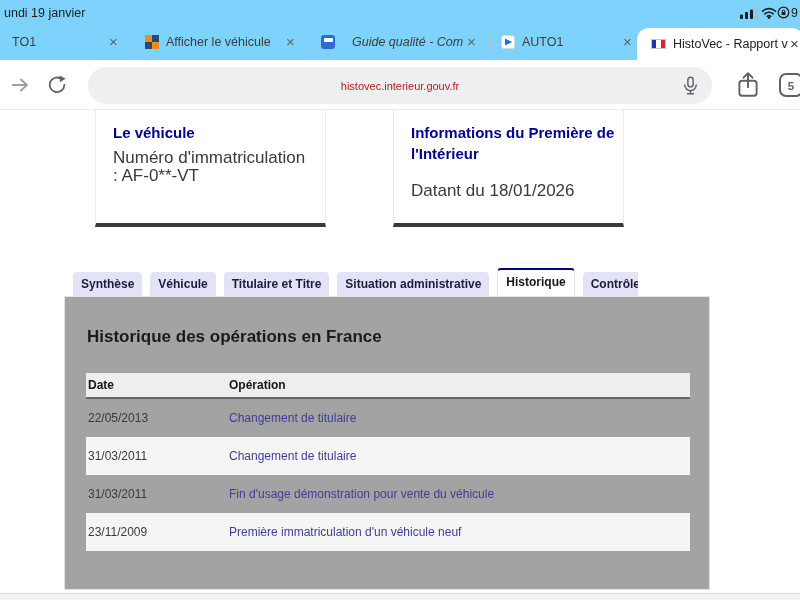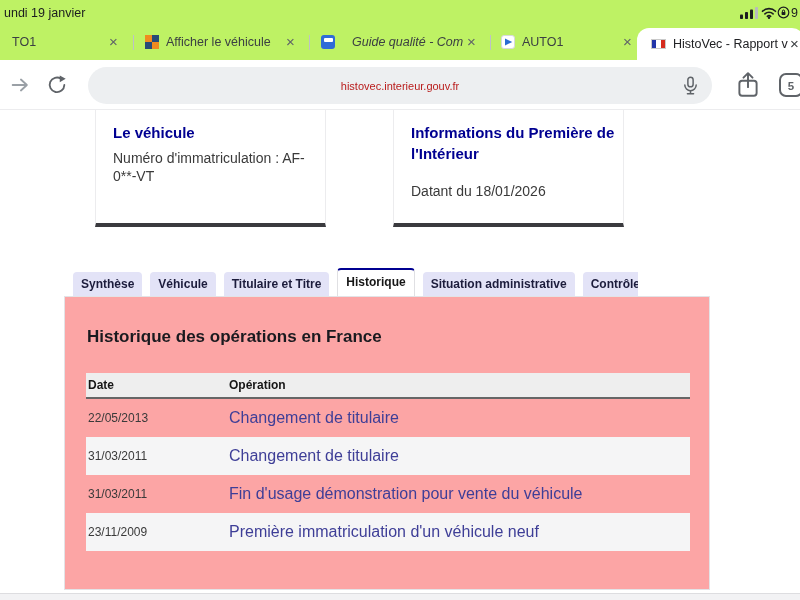--- a/index.html
+++ b/index.html
@@ -1,19 +1,19 @@
 <!DOCTYPE html>
 <html><head>
 <meta charset="utf-8">
 <style>
   html,body{margin:0;padding:0;background:#fff;}
   .screen{position:relative;width:800px;height:600px;overflow:hidden;background:#fff;
           font-family:"Liberation Sans",sans-serif;color:#202124;}
   
-  .chrome-top{position:absolute;top:0;left:0;width:800px;height:60px;background:#bef264;}
+  .chrome-top{position:absolute;top:0;left:0;width:800px;height:60px;background:#7dd3fc;}
   .sb-date{position:absolute;top:0;left:4px;height:25px;line-height:26px;font-size:12.5px;
            font-weight:500;color:#1b1d1f;}
   .sb-ico{position:absolute;}
   .sb-signal{left:740px;top:7px;}
   .sb-wifi{left:761px;top:7px;}
   .sb-lock{left:777px;top:6px;}
   .sb-batt{position:absolute;left:791px;top:0;height:25px;line-height:26px;font-size:12.5px;
            font-weight:500;color:#1b1d1f;}
   
   .btab-label{position:absolute;top:25px;height:35px;line-height:35px;font-size:12.5px;
@@ -53,43 +53,43 @@
                border-radius:7px;box-sizing:border-box;background:none;}
   .tb-tabcount span{display:block;width:100%;line-height:20px;text-align:center;font-size:11.5px;
                     font-weight:700;color:#5f6368;}
   
   .content{position:absolute;top:110px;left:0;width:800px;height:490px;background:#fff;}
   .card{position:absolute;top:0;height:117px;width:231px;background:#fff;box-sizing:border-box;
         border-left:1px solid #ececee;border-right:1px solid #ececee;border-bottom:4px solid #3a3a3e;
         padding:12px 14px 0 17px;}
   .card-1{left:95px;} .card-2{left:393px;}
   .card-title{font-size:15px;font-weight:700;color:#000091;line-height:21px;width:252px;}
-  .card-line{margin-top:6px;font-size:14px;color:#3a3a3a;line-height:18px;}
+  .card-line{margin-top:6px;font-size:17px;color:#3a3a3a;line-height:18px;}
   
   .tabrow{position:absolute;left:73px;top:158px;width:565px;height:28px;overflow:hidden;
           display:flex;align-items:flex-end;gap:8px;white-space:nowrap;}
   .dtab{flex:0 0 auto;height:24px;line-height:24px;padding:0 8px;background:#e3e3f7;
         border-radius:4px 4px 0 0;font-size:12px;font-weight:700;color:#1c1c3c;cursor:default;}
   .dtab.active{height:28px;line-height:24px;background:#fff;color:#161616;
                border-top:2px solid #000091;border-left:1px solid #e0e0e3;border-right:1px solid #e0e0e3;
                box-sizing:border-box;}
   
-  .panel{position:absolute;left:64px;top:186px;width:646px;height:294px;background:#fca5a5;
+  .panel{position:absolute;left:64px;top:186px;width:646px;height:294px;background:#a3a3a3;
          border:1px solid #e3e3e6;box-sizing:border-box;}
   .panel-heading{position:absolute;left:22px;top:30px;font-size:17px;font-weight:700;color:#1a1a1f;}
   .htable{position:absolute;left:21px;top:76px;width:604px;}
   .ht-head{display:flex;height:26px;align-items:center;background:#eeeeee;
            border-bottom:2px solid #666;box-sizing:border-box;}
   .ht-head .c1,.ht-head .c2{font-size:12px;font-weight:700;color:#161616;}
   .c1{width:143px;padding-left:2px;box-sizing:border-box;flex:0 0 auto;}
   .c2{flex:1;}
   .ht-row{display:flex;height:38px;align-items:center;}
   .ht-row.alt{background:#f5f5f6;}
   .ht-row .c1{font-size:12px;color:#3a3a3a;}
-  .ht-row .c2{font-size:16px;color:#3e3e97;}
+  .ht-row .c2{font-size:12px;color:#3e3e97;}
   .bottomstrip{position:absolute;left:0;top:483px;width:800px;height:7px;background:#f2f2f4;
                border-top:1px solid #dddde0;box-sizing:border-box;}
 </style>
 </head>
 <body>
 
 <div class="screen">
 
   <div class="chrome-top">
     <span class="sb-date">undi 19 janvier</span>
@@ -192,22 +192,22 @@
     </div>
     <div class="card card-2">
       <div class="card-title">Informations du Première de l'Intérieur</div>
       <div class="card-line" style="margin-top:18px;">Datant du 18/01/2026</div>
     </div>
 
     <div class="tabrow">
       <span class="dtab">Synthèse</span>
       <span class="dtab">Véhicule</span>
       <span class="dtab">Titulaire et Titre</span>
+      <span class="dtab">Situation administrative</span>
       <span class="dtab active">Historique</span>
-      <span class="dtab">Situation administrative</span>
       <span class="dtab">Contrôles techniques</span>
 
     </div>
 
     <div class="panel">
       <div class="panel-heading">Historique des opérations en France</div>
       <div class="htable">
         <div class="ht-head">
           <span class="c1">Date</span>
           <span class="c2">Opération</span>

